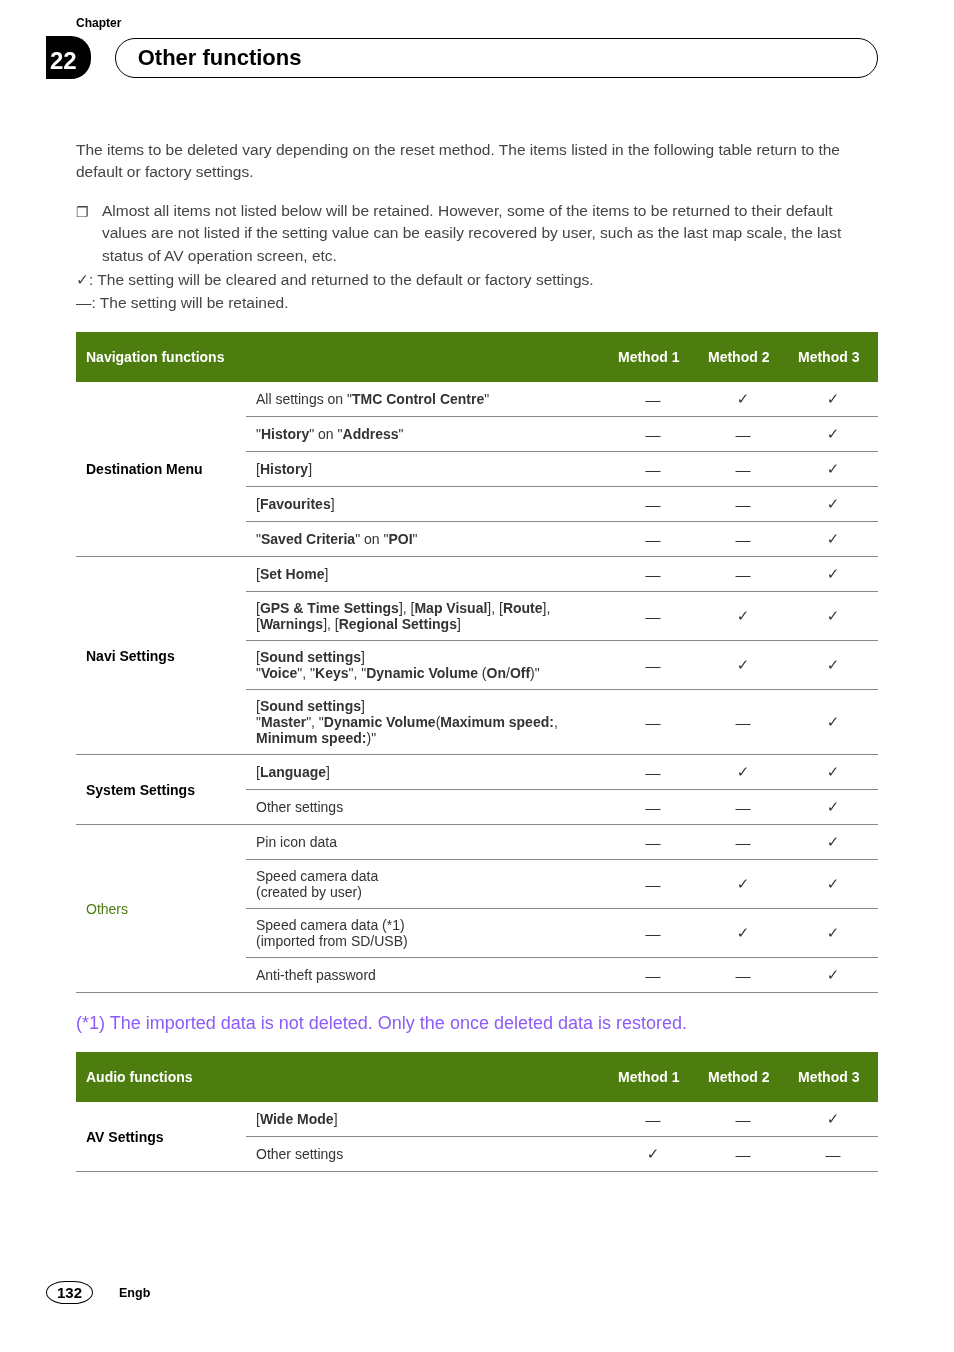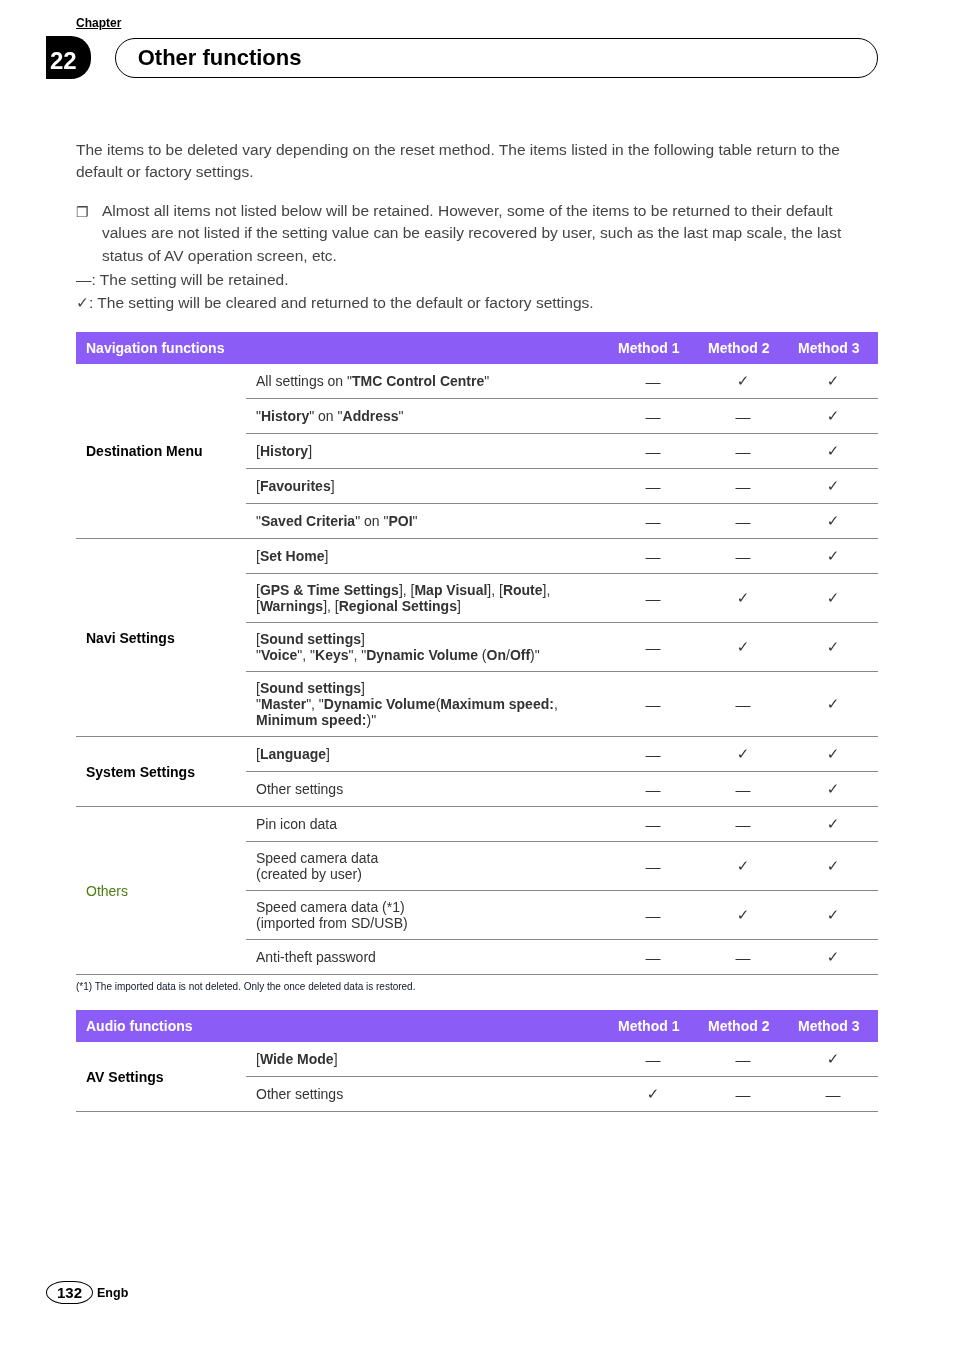--- a/index.html
+++ b/index.html
@@ -19,21 +19,20 @@
     align-items: center;
     position: relative;
     margin-bottom: 60px;
   }
   .chapter-label {
     position: absolute;
     top: -20px;
     left: 0;
     font-size: 12px;
     font-weight: bold;
-    text-decoration: underline;
   }
   .chapter-badge {
     background: #000;
     color: #fff;
     font-size: 24px;
     font-weight: bold;
     border-radius: 0 20px 20px 0;
     padding: 11px 14px 4px 4px;
     margin-right: 14px;
     position: relative;
@@ -82,25 +81,25 @@
   }
   .table-wrap {
     margin-top: 18px;
   }
   table {
     width: 100%;
     border-collapse: collapse;
     font-size: 14px;
   }
   thead th {
-    background: #8b5cf6;
+    background: #4d7c0f;
     color: #fff;
     font-weight: bold;
     text-align: left;
-    padding: 8px 10px;
+    padding: 17px 10px;
     font-size: 14px;
   }
   thead th.method {
     width: 90px;
   }
   tbody td {
     border-bottom: 1px solid #888;
     padding: 8px 10px;
     vertical-align: middle;
     color: #333;
@@ -114,31 +113,31 @@
   tbody td.group.light {
     font-weight: normal;
     color: #4d7c0f;
   }
   tbody td.method {
     text-align: center;
     width: 90px;
     font-size: 15px;
   }
   .footnote {
-    font-size: 10px;
-    color: #0f172a;
-    margin-top: 6px;
+    font-size: 18px;
+    color: #8b5cf6;
+    margin-top: 20px;
   }
   .page-num-wrap {
     position: absolute;
     bottom: 48px;
     left: 46px;
     display: flex;
     align-items: center;
-    gap: 4px;
+    gap: 26px;
   }
   .page-num {
     border: 1.5px solid #000;
     border-radius: 50%/60%;
     padding: 2px 10px;
     font-size: 15px;
     font-weight: bold;
   }
   .engb {
     font-size: 12.5px;
@@ -162,22 +161,22 @@
   </div>
 
   <div class="bullets">
     <div class="bullet-row">
       <span class="bullet-marker">❐</span>
       <span>Almost all items not listed below will be retained. However, some of the items to be returned to their default values are not listed if the setting value can be easily recovered by user, such as the last map scale, the last status of AV operation screen, etc.</span>
     </div>
   </div>
 
   <div class="legend">
+    <div>✓: The setting will be cleared and returned to the default or factory settings.</div>
     <div>—: The setting will be retained.</div>
-    <div>✓: The setting will be cleared and returned to the default or factory settings.</div>
   </div>
 
   <div class="table-wrap">
     <table>
       <thead>
         <tr>
           <th>Navigation functions</th>
           <th></th>
           <th class="method">Method 1</th>
           <th class="method">Method 2</th>

